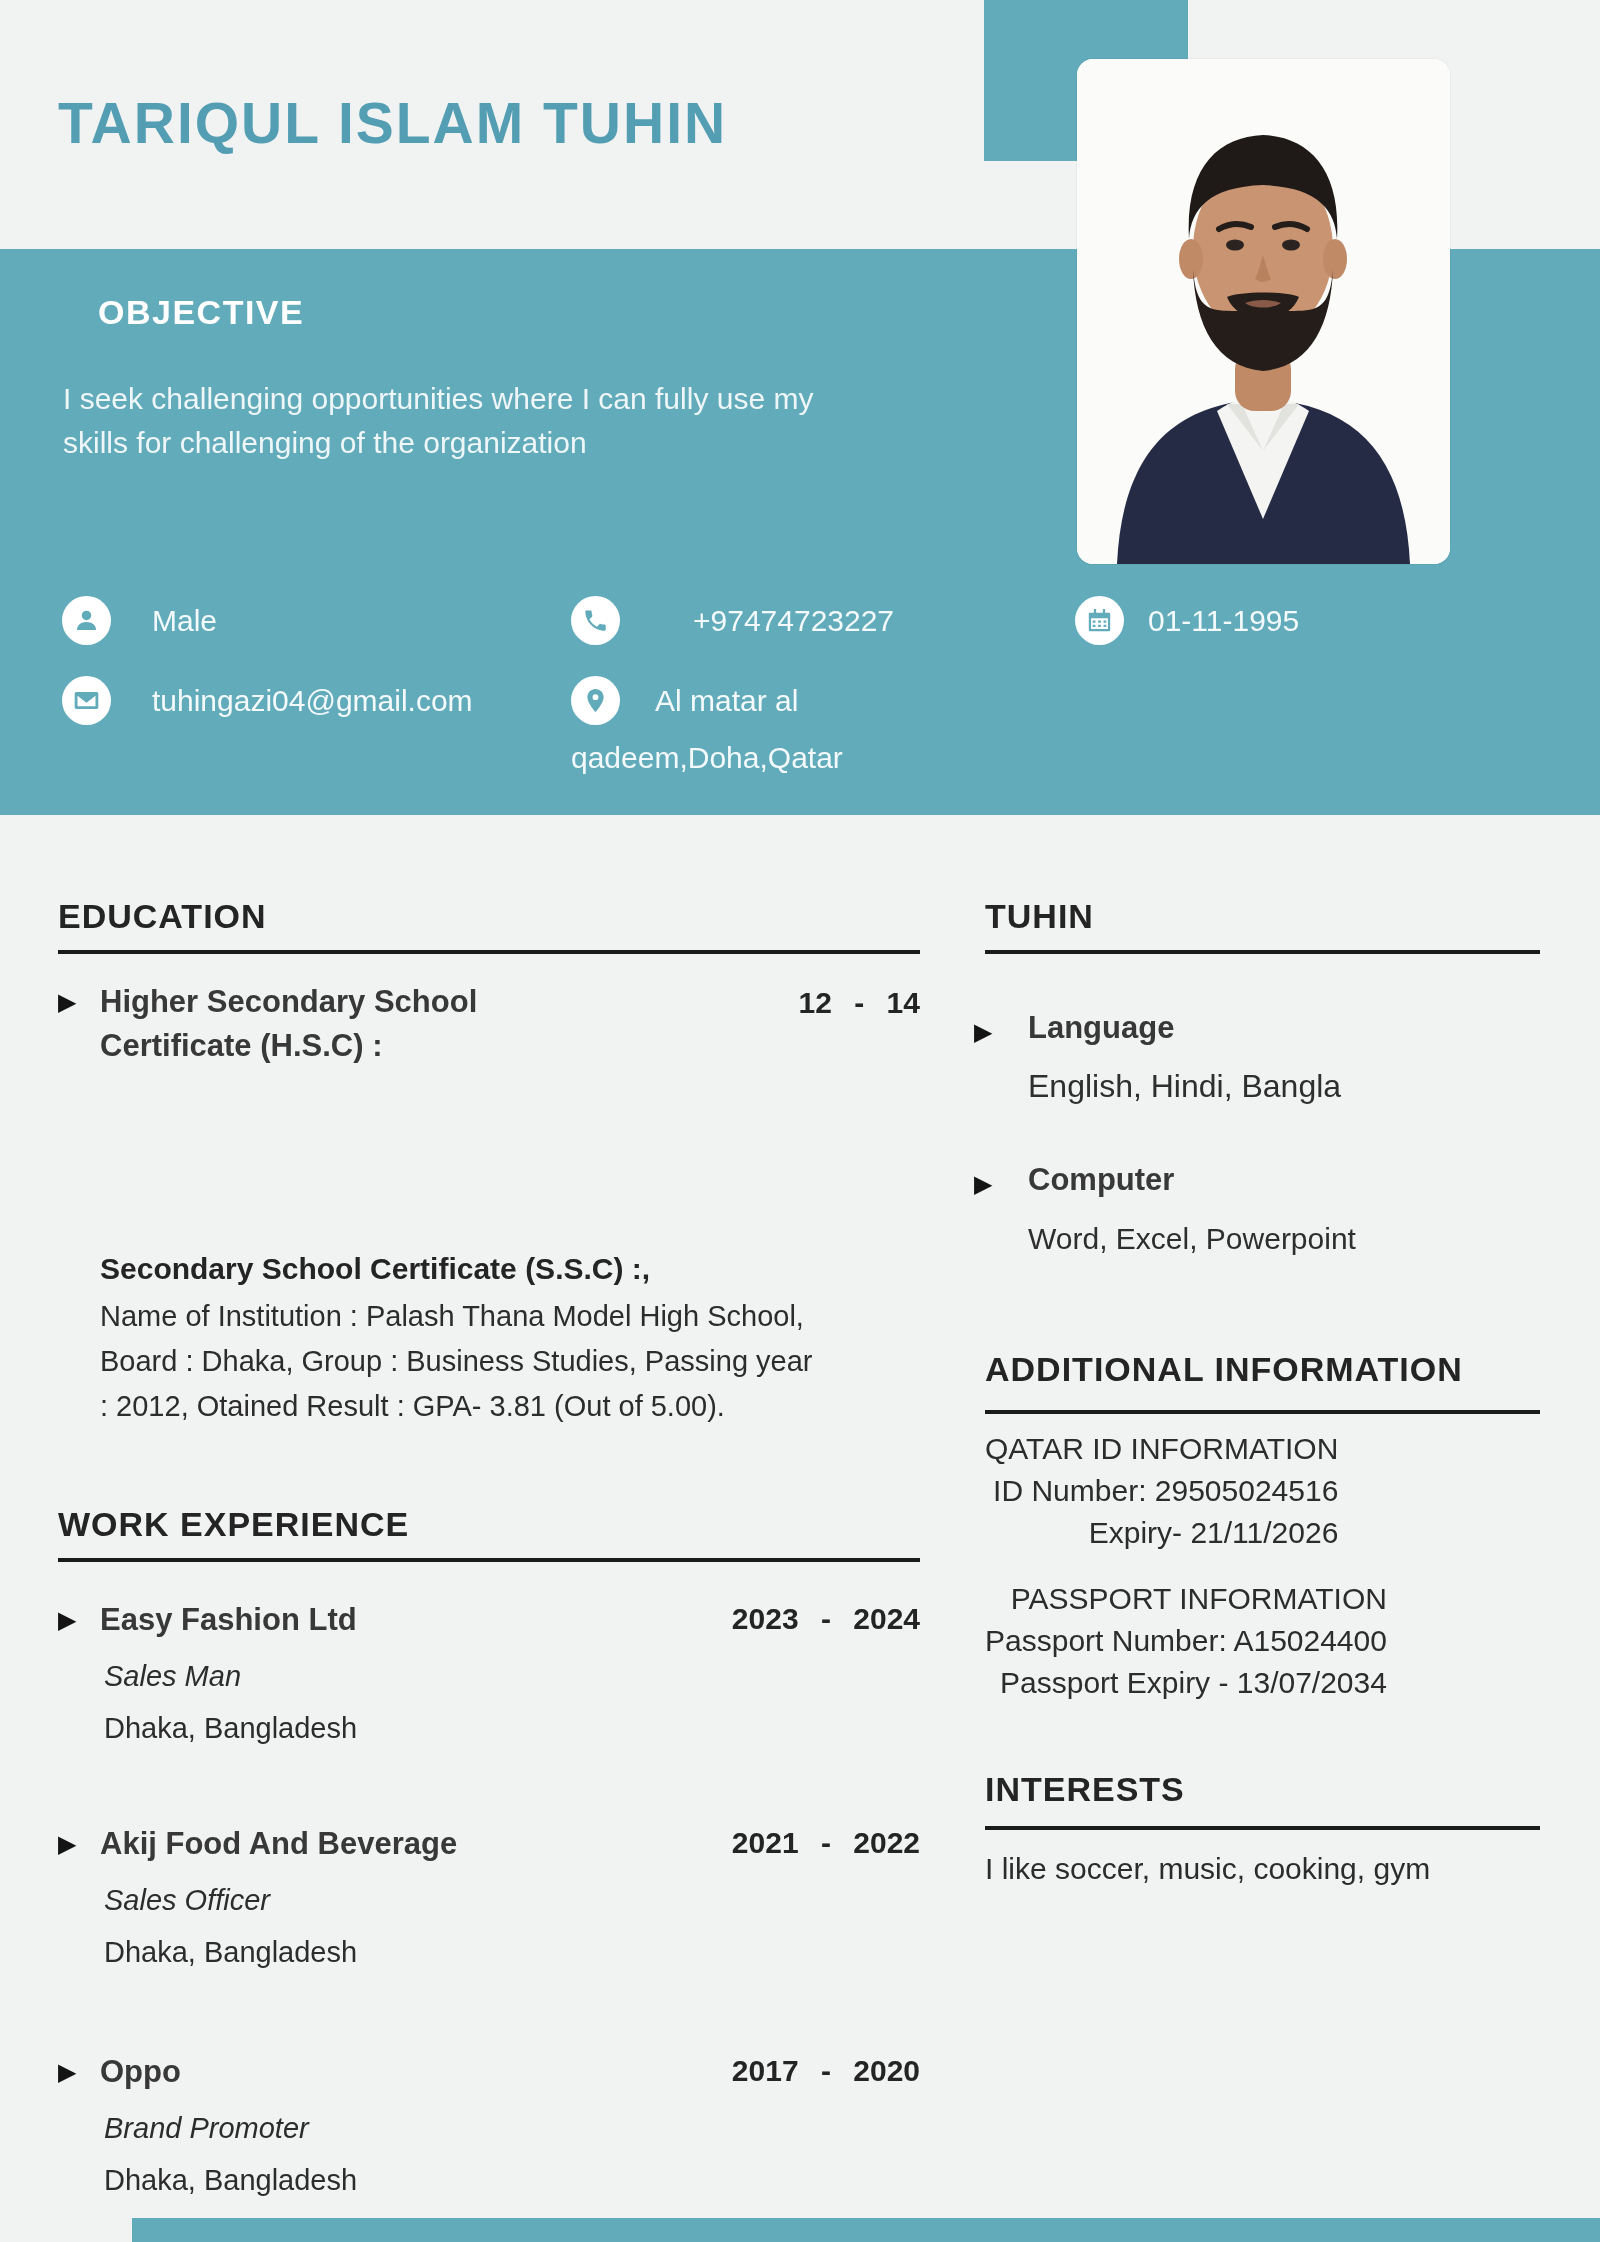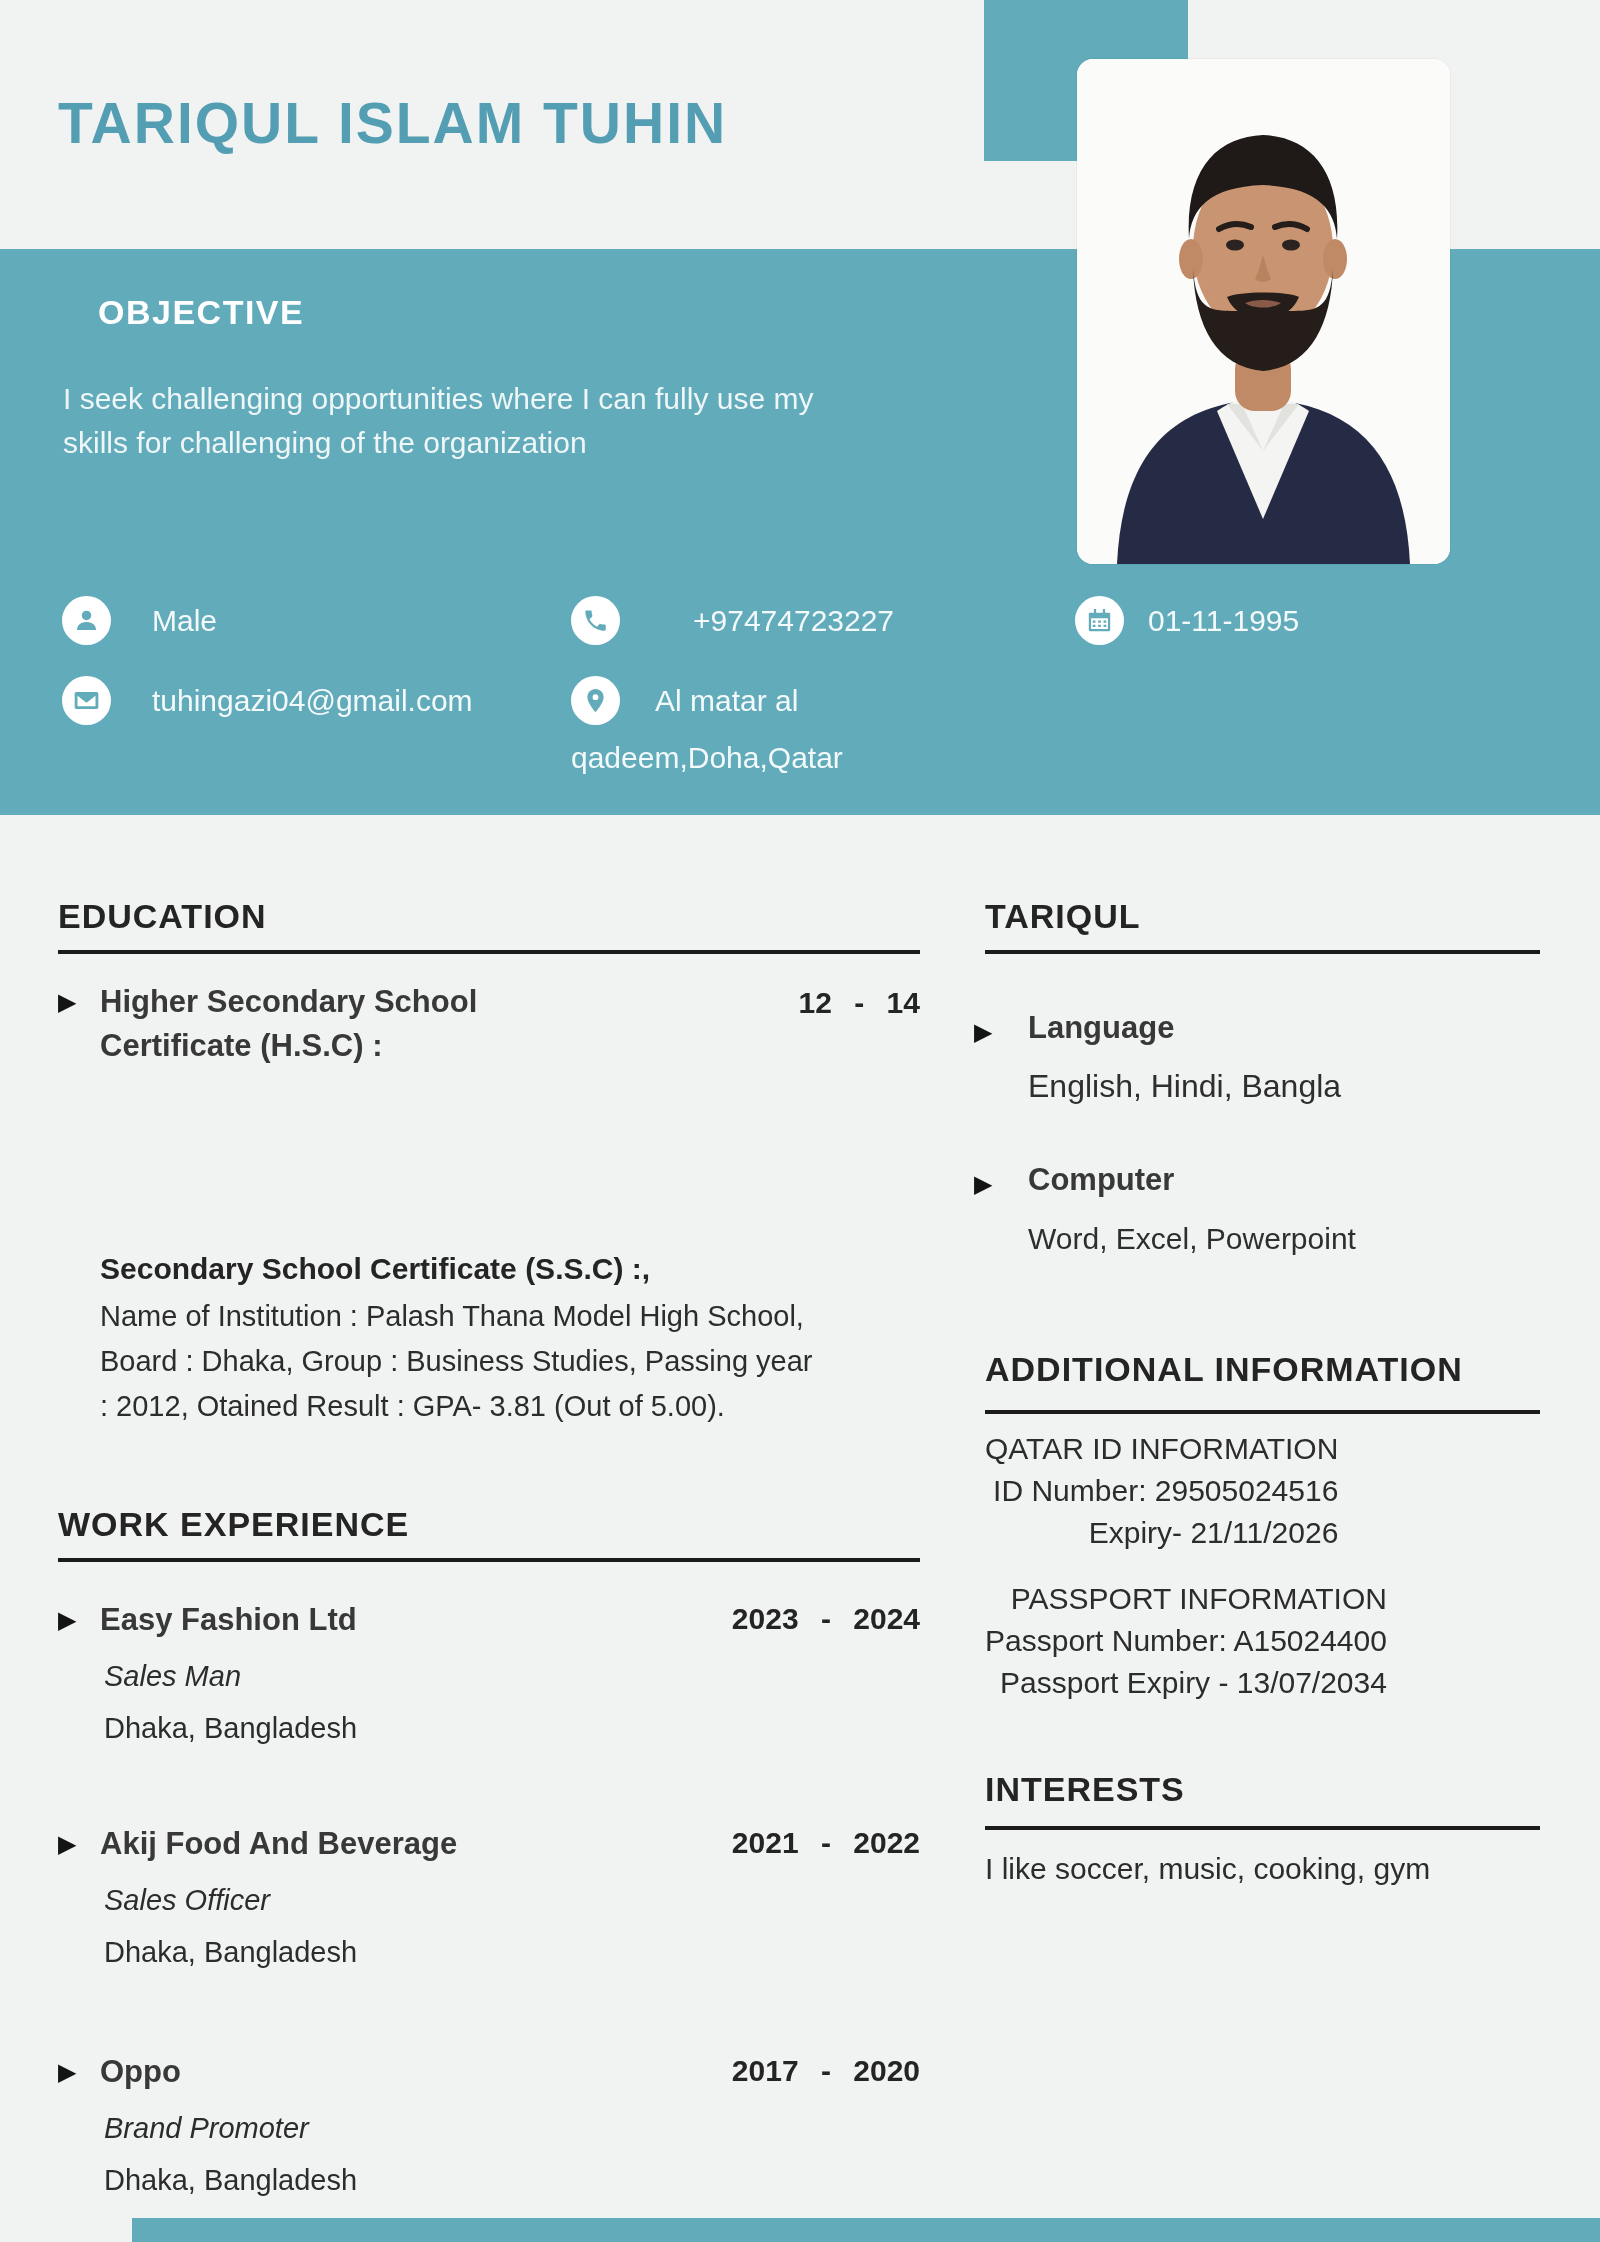--- a/index.html
+++ b/index.html
@@ -201,21 +201,21 @@
   <div class="abs entry-date we-date2">2021 - 2022</div>
   <div class="abs italic-line we-role2">Sales Officer</div>
   <div class="abs plain-line we-loc2">Dhaka, Bangladesh</div>
 
   <span class="abs bullet we-bullet3">▶</span>
   <div class="abs entry-head we-co3">Oppo</div>
   <div class="abs entry-date we-date3">2017 - 2020</div>
   <div class="abs italic-line we-role3">Brand Promoter</div>
   <div class="abs plain-line we-loc3">Dhaka, Bangladesh</div>
 
-  <div class="abs sec-title skills-title">TARIQUL</div>
+  <div class="abs sec-title skills-title">TUHIN</div>
   <div class="abs rule skills-rule"></div>
 
   <span class="abs bullet sk-bullet1">▶</span>
   <div class="abs sk-name1">Language</div>
   <div class="abs sk-items1">English, Hindi, Bangla</div>
 
   <span class="abs bullet sk-bullet2">▶</span>
   <div class="abs sk-name2">Computer</div>
   <div class="abs sk-items2">Word, Excel, Powerpoint</div>
 

